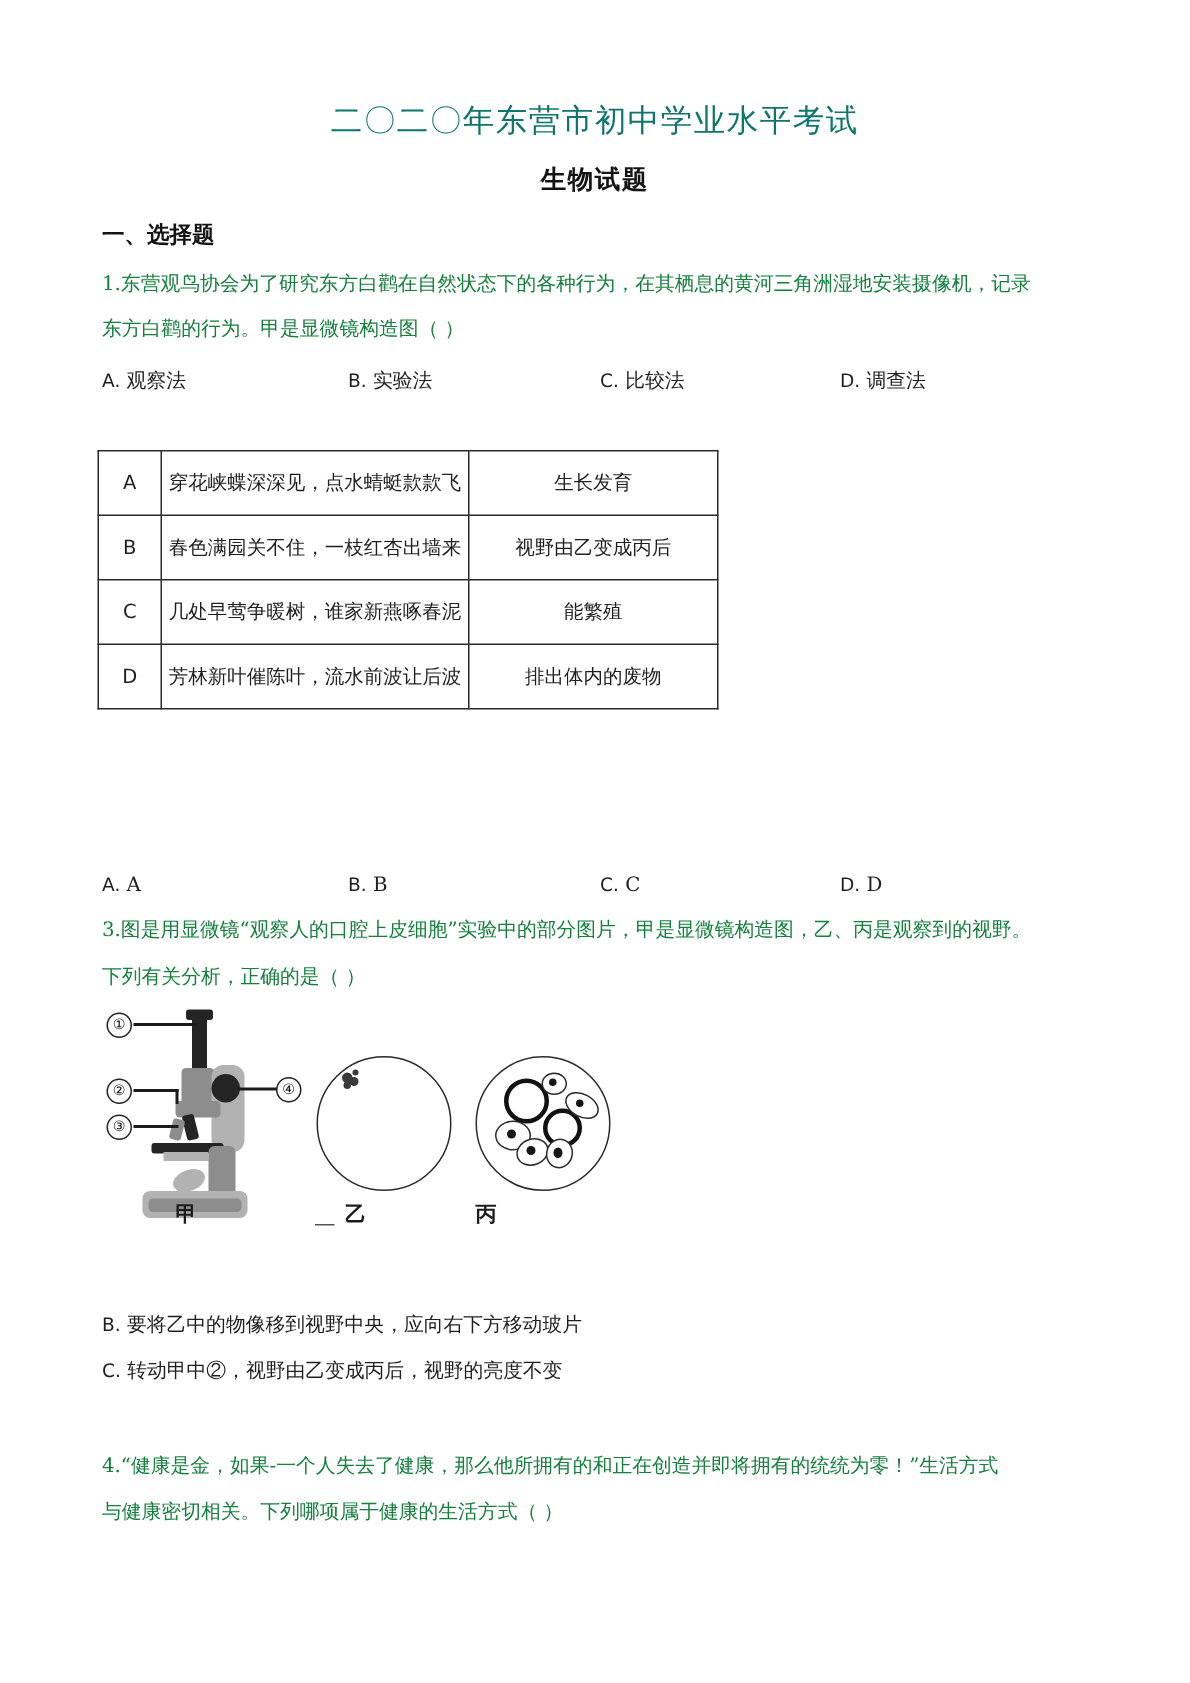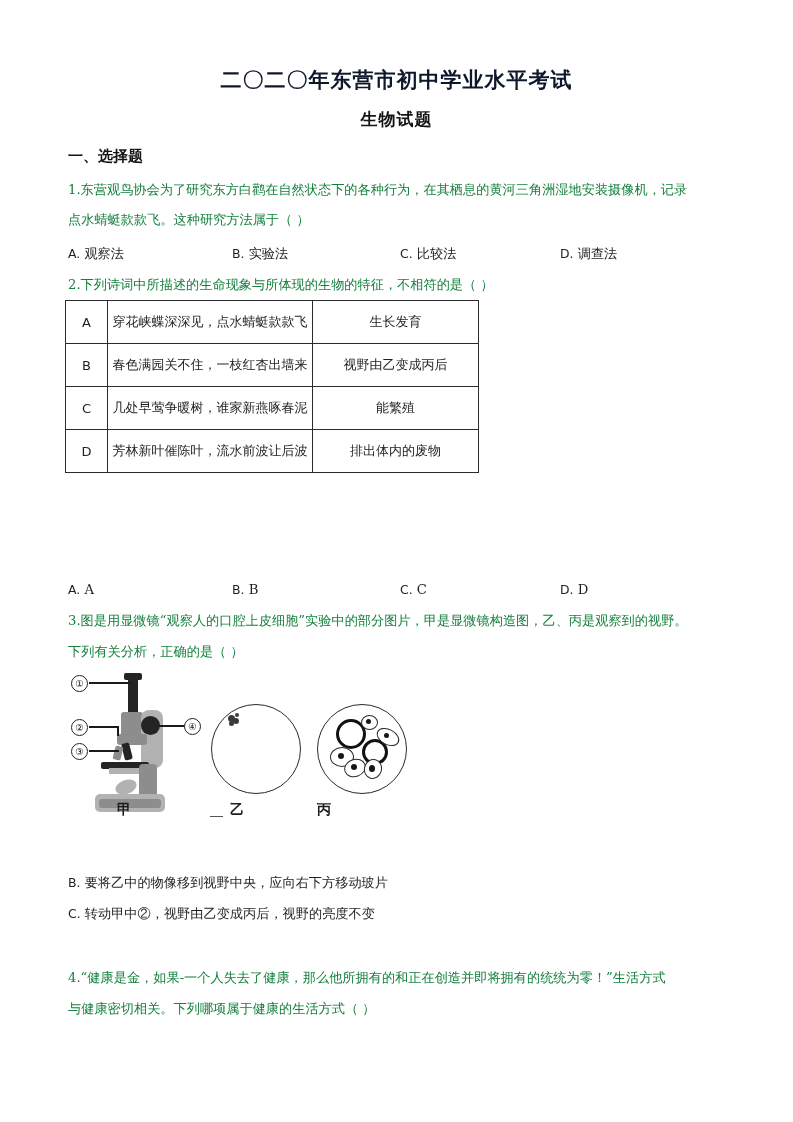--- a/index.html
+++ b/index.html
@@ -21,23 +21,23 @@
   }
 
   
   .doc-title {
     position: absolute;
     left: 0; right: 0;
     top: 66px;
     text-align: center;
     font-family: "DejaVu Sans", "Liberation Sans", sans-serif;
     font-size: 21px;
-    font-weight: bold;
+    font-weight: normal;
     letter-spacing: 1px;
-    color: #0f172a;
+    color: #0f766e;
   }
   .doc-subtitle {
     position: absolute;
     left: 0; right: 0;
     top: 108px;
     text-align: center;
     font-family: "DejaVu Sans", "Liberation Sans", sans-serif;
     font-size: 17px;
     font-weight: bold;
     letter-spacing: 1px;
@@ -175,40 +175,39 @@
 </head>
 <body>
 
 <div class="page">
 
   <div class="doc-title">二〇二〇年东营市初中学业水平考试</div>
   <div class="doc-subtitle">生物试题</div>
   <div class="section-head">一、选择题</div>
 
   <div class="qline" style="left:68px; top:181px;">1.东营观鸟协会为了研究东方白鹳在自然状态下的各种行为，在其栖息的黄河三角洲湿地安装摄像机，记录</div>
-  <div class="qline" style="left:68px; top:211px;">点水蜻蜓款款飞。这种研究方法属于（      ）</div>
+  <div class="qline" style="left:68px; top:211px;">东方白鹳的行为。甲是显微镜构造图（      ）</div>
 
   <div class="opt" style="left:68px; top:245px;">
     <span class="lbl">A.</span>
     <span>观察法</span>
   </div>
   <div class="opt" style="left:232px; top:245px;">
     <span class="lbl">B.</span>
     <span>实验法</span>
   </div>
   <div class="opt" style="left:400px; top:245px;">
     <span class="lbl">C.</span>
     <span>比较法</span>
   </div>
   <div class="opt" style="left:560px; top:245px;">
     <span class="lbl">D.</span>
     <span>调查法</span>
   </div>
 
-  <div class="qline" style="left:68px; top:276px;">2.下列诗词中所描述的生命现象与所体现的生物的特征，不相符的是（       ）</div>
 
   <table class="poem-table">
     <colgroup>
       <col class="c-opt">
         <col class="c-poem">
         <col class="c-feat">
     </colgroup>
     <tbody>
       <tr>
         <td class="letter">A</td>

